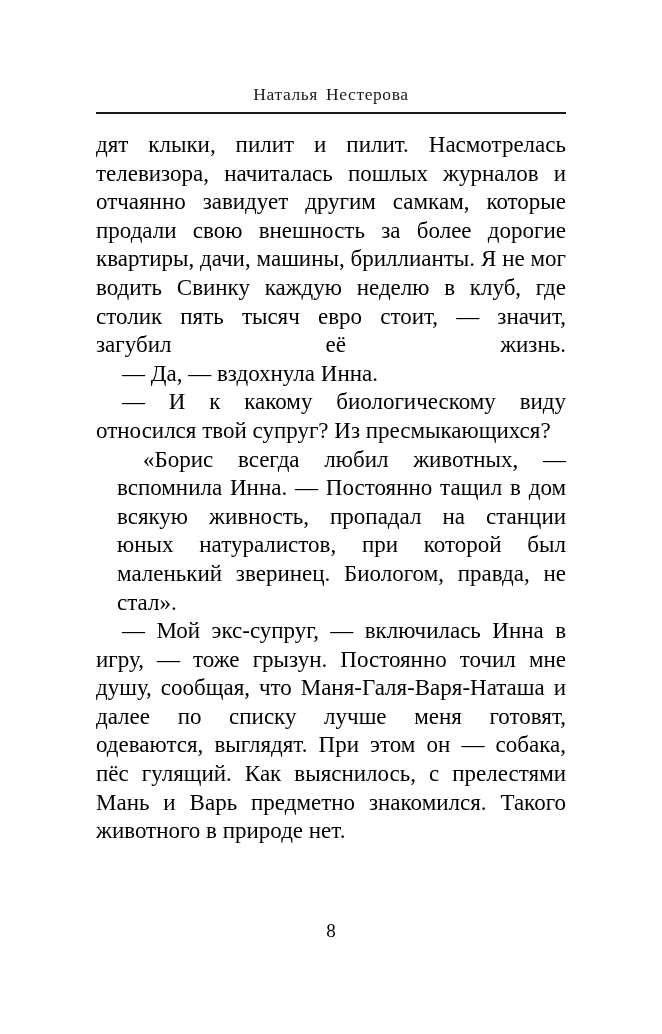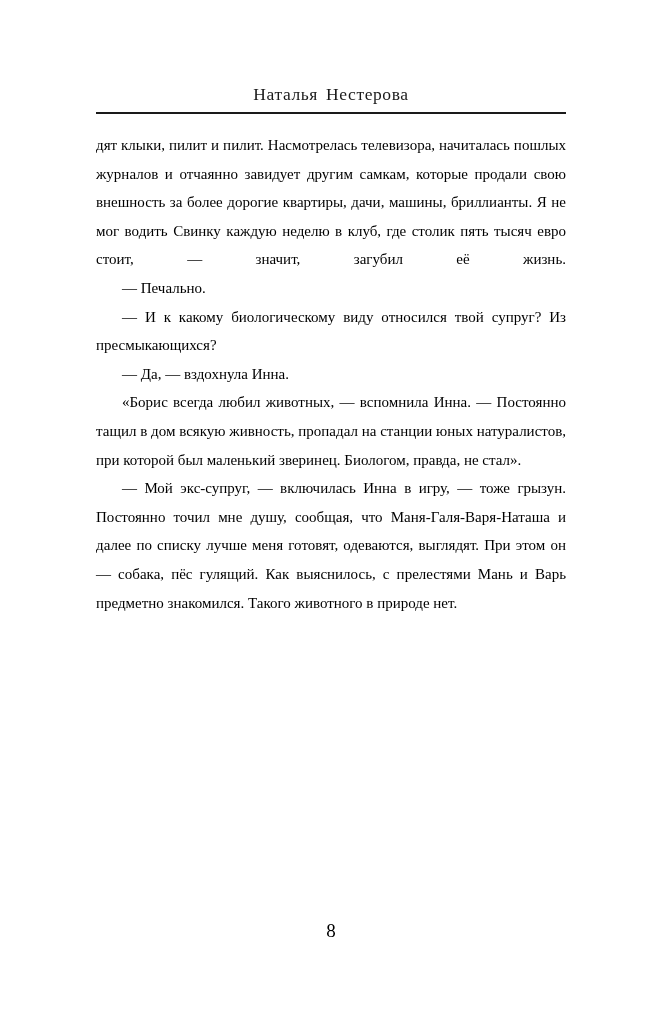--- a/index.html
+++ b/index.html
@@ -42,34 +42,35 @@
     top: 112px;
     width: 470px;
     height: 2px;
     background: #1a1a1a;
   }
   .body-text {
     position: absolute;
     left: 96px;
     top: 131px;
     width: 470px;
-    font-size: 15px;
+    font-size: 23px;
     line-height: 28.6px;
     text-align: justify;
     color: #000000;
   }
   .body-text p {
     margin: 0;
     text-indent: 0;
     text-align: justify;
     text-align-last: left;
     hyphens: manual;
   }
   .body-text p.indent {
     text-indent: 26px;
+    margin-left: 21px;
   }
   .body-text p.dash {
     text-indent: 26px;
   }
   .body-text p.lastfull {
     text-align-last: justify;
   }
   .folio {
     position: absolute;
     left: 0;
@@ -85,22 +86,21 @@
 
 <div class="page">
 
   <div class="header">
     <span class="header-title">Наталья Нестерова</span>
   </div>
   <div class="header-rule"></div>
 
   <div class="body-text">
     <p class="lastfull">дят клыки, пилит и пилит. Насмотрелась телевизора, начиталась пошлых журналов и отчаянно завидует другим самкам, которые продали свою внешность за более дорогие квартиры, дачи, машины, бриллианты. Я не мог водить Свинку каждую неделю в клуб, где столик пять тысяч евро стоит, — значит, загубил её жизнь.</p>
-    <p class="dash">— Печально.</p>
+    <p class="dash">— Да, — вздохнула Инна.</p>
     <p class="dash">— И к какому биологическому виду относился твой супруг? Из пресмыкающихся?</p>
-    <p class="dash">— Да, — вздохнула Инна.</p>
     <p class="indent">«Борис всегда любил животных, — вспомнила Инна. — Постоянно тащил в дом всякую живность, пропадал на станции юных натуралистов, при которой был маленький зверинец. Биологом, правда, не стал».</p>
     <p class="dash">— Мой экс-супруг, — включилась Инна в игру, — тоже грызун. Постоянно точил мне душу, сообщая, что Маня-Галя-Варя-Наташа и далее по списку лучше меня готовят, одеваются, выглядят. При этом он — собака, пёс гулящий. Как выяснилось, с прелестями Мань и Варь предметно знакомился. Такого животного в природе нет.</p>
   </div>
 
   <div class="folio">8</div>
 
 </div>
 
 </body></html>

